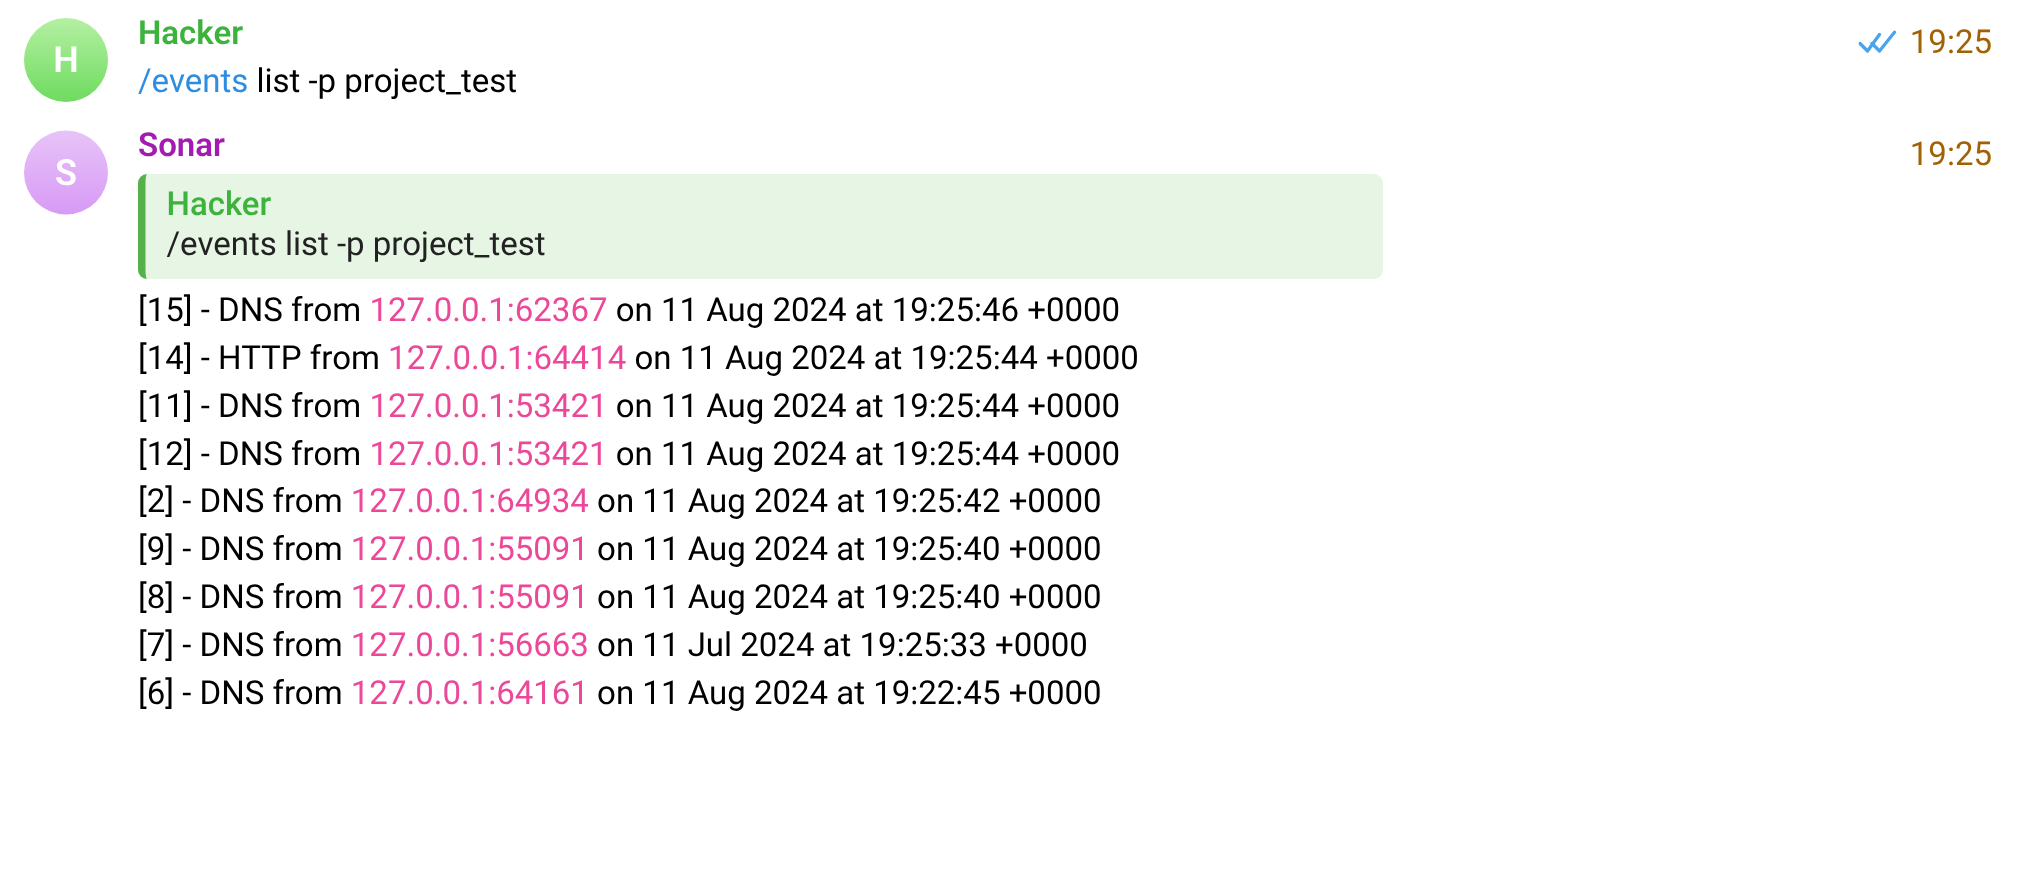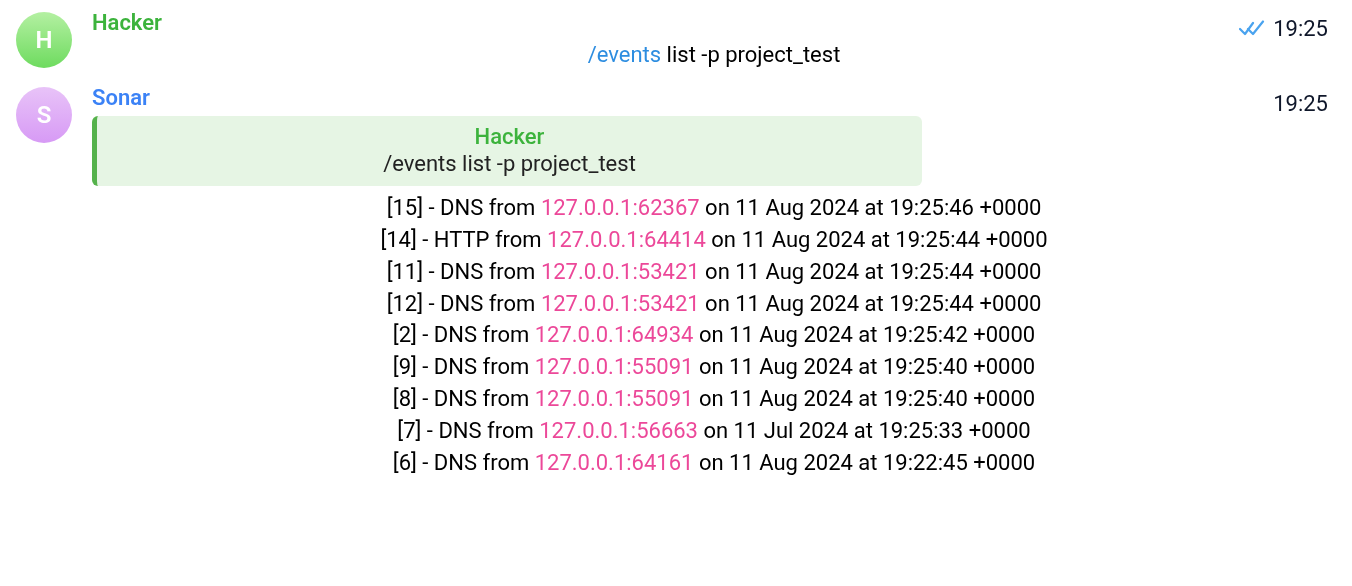--- a/index.html
+++ b/index.html
@@ -26,36 +26,36 @@
     display: flex;
     align-items: center;
     justify-content: center;
     color: #fff;
     font-weight: 600;
     font-size: 24px;
     margin-top: 2px;
   }
   .avatar.hacker { background: linear-gradient(180deg, #b4f0a2 0%, #6edb5f 100%); }
   .avatar.sonar  { background: linear-gradient(180deg, #e8c3f8 0%, #d79af5 100%); }
-  .body { flex: 1; min-width: 0; text-align: center; }
+  .body { flex: 1; min-width: 0; }
   .header {
     display: flex;
     align-items: baseline;
   }
   .name { font-weight: 600; font-size: 22px; }
   .name.hacker-name { color: #3cb33c; }
-  .name.sonar-name  { color: #3b82f6; }
+  .name.sonar-name  { color: #a21caf; }
   .meta {
     position: absolute;
     right: 8px;
     top: 6px;
     display: flex;
     align-items: center;
     gap: 8px;
-    color: #0f172a;
+    color: #a16207;
     font-size: 22px;
   }
   .checks svg { display: block; }
   .msg-text {
     margin-top: 4px;
     font-size: 22px;
     line-height: 1.45;
     color: #000;
   }
   .cmd { color: #2d8de0; }

